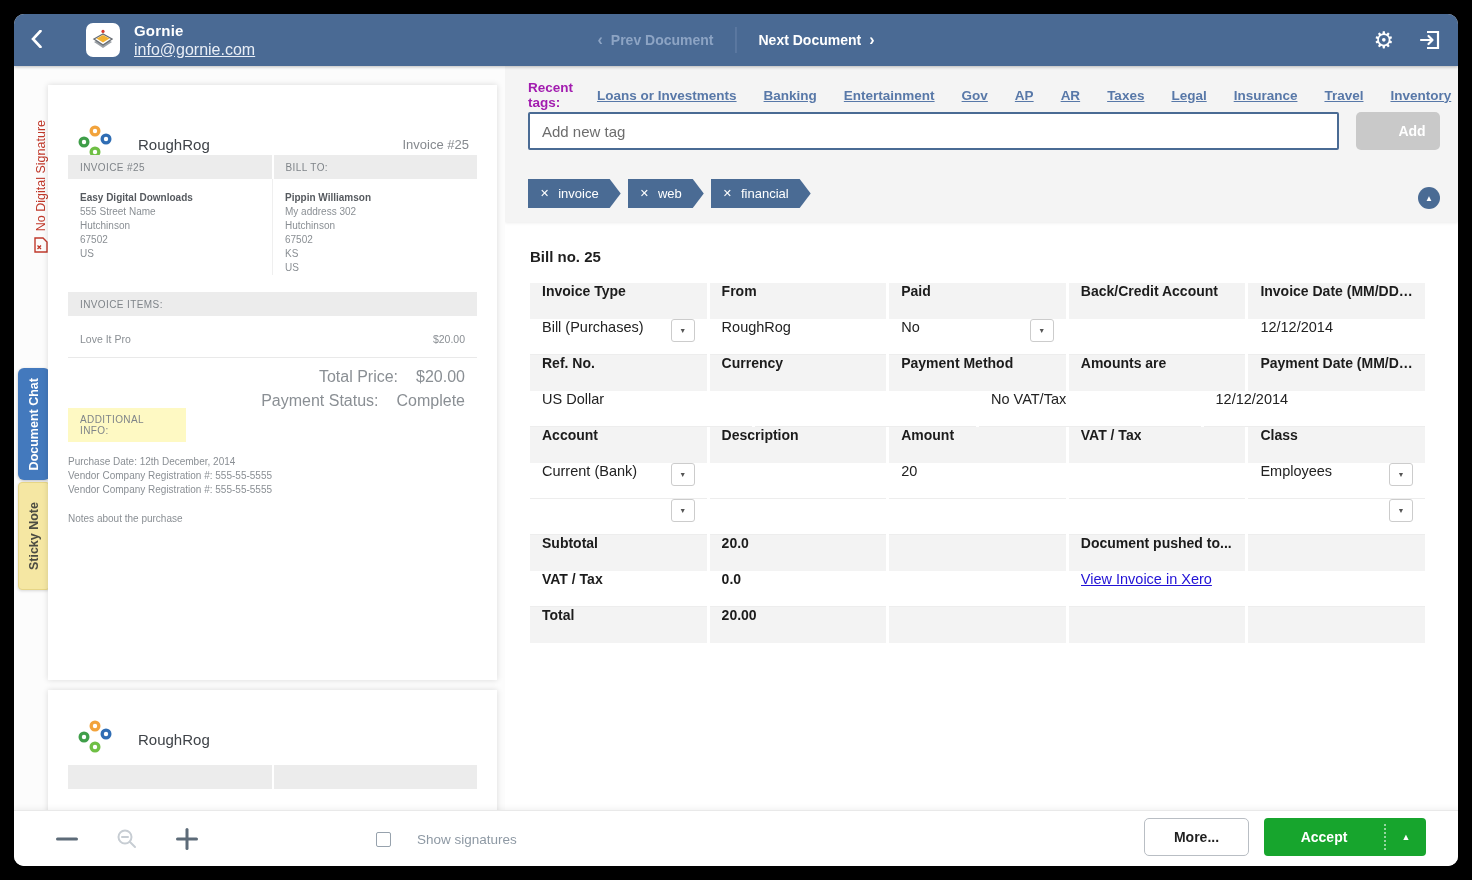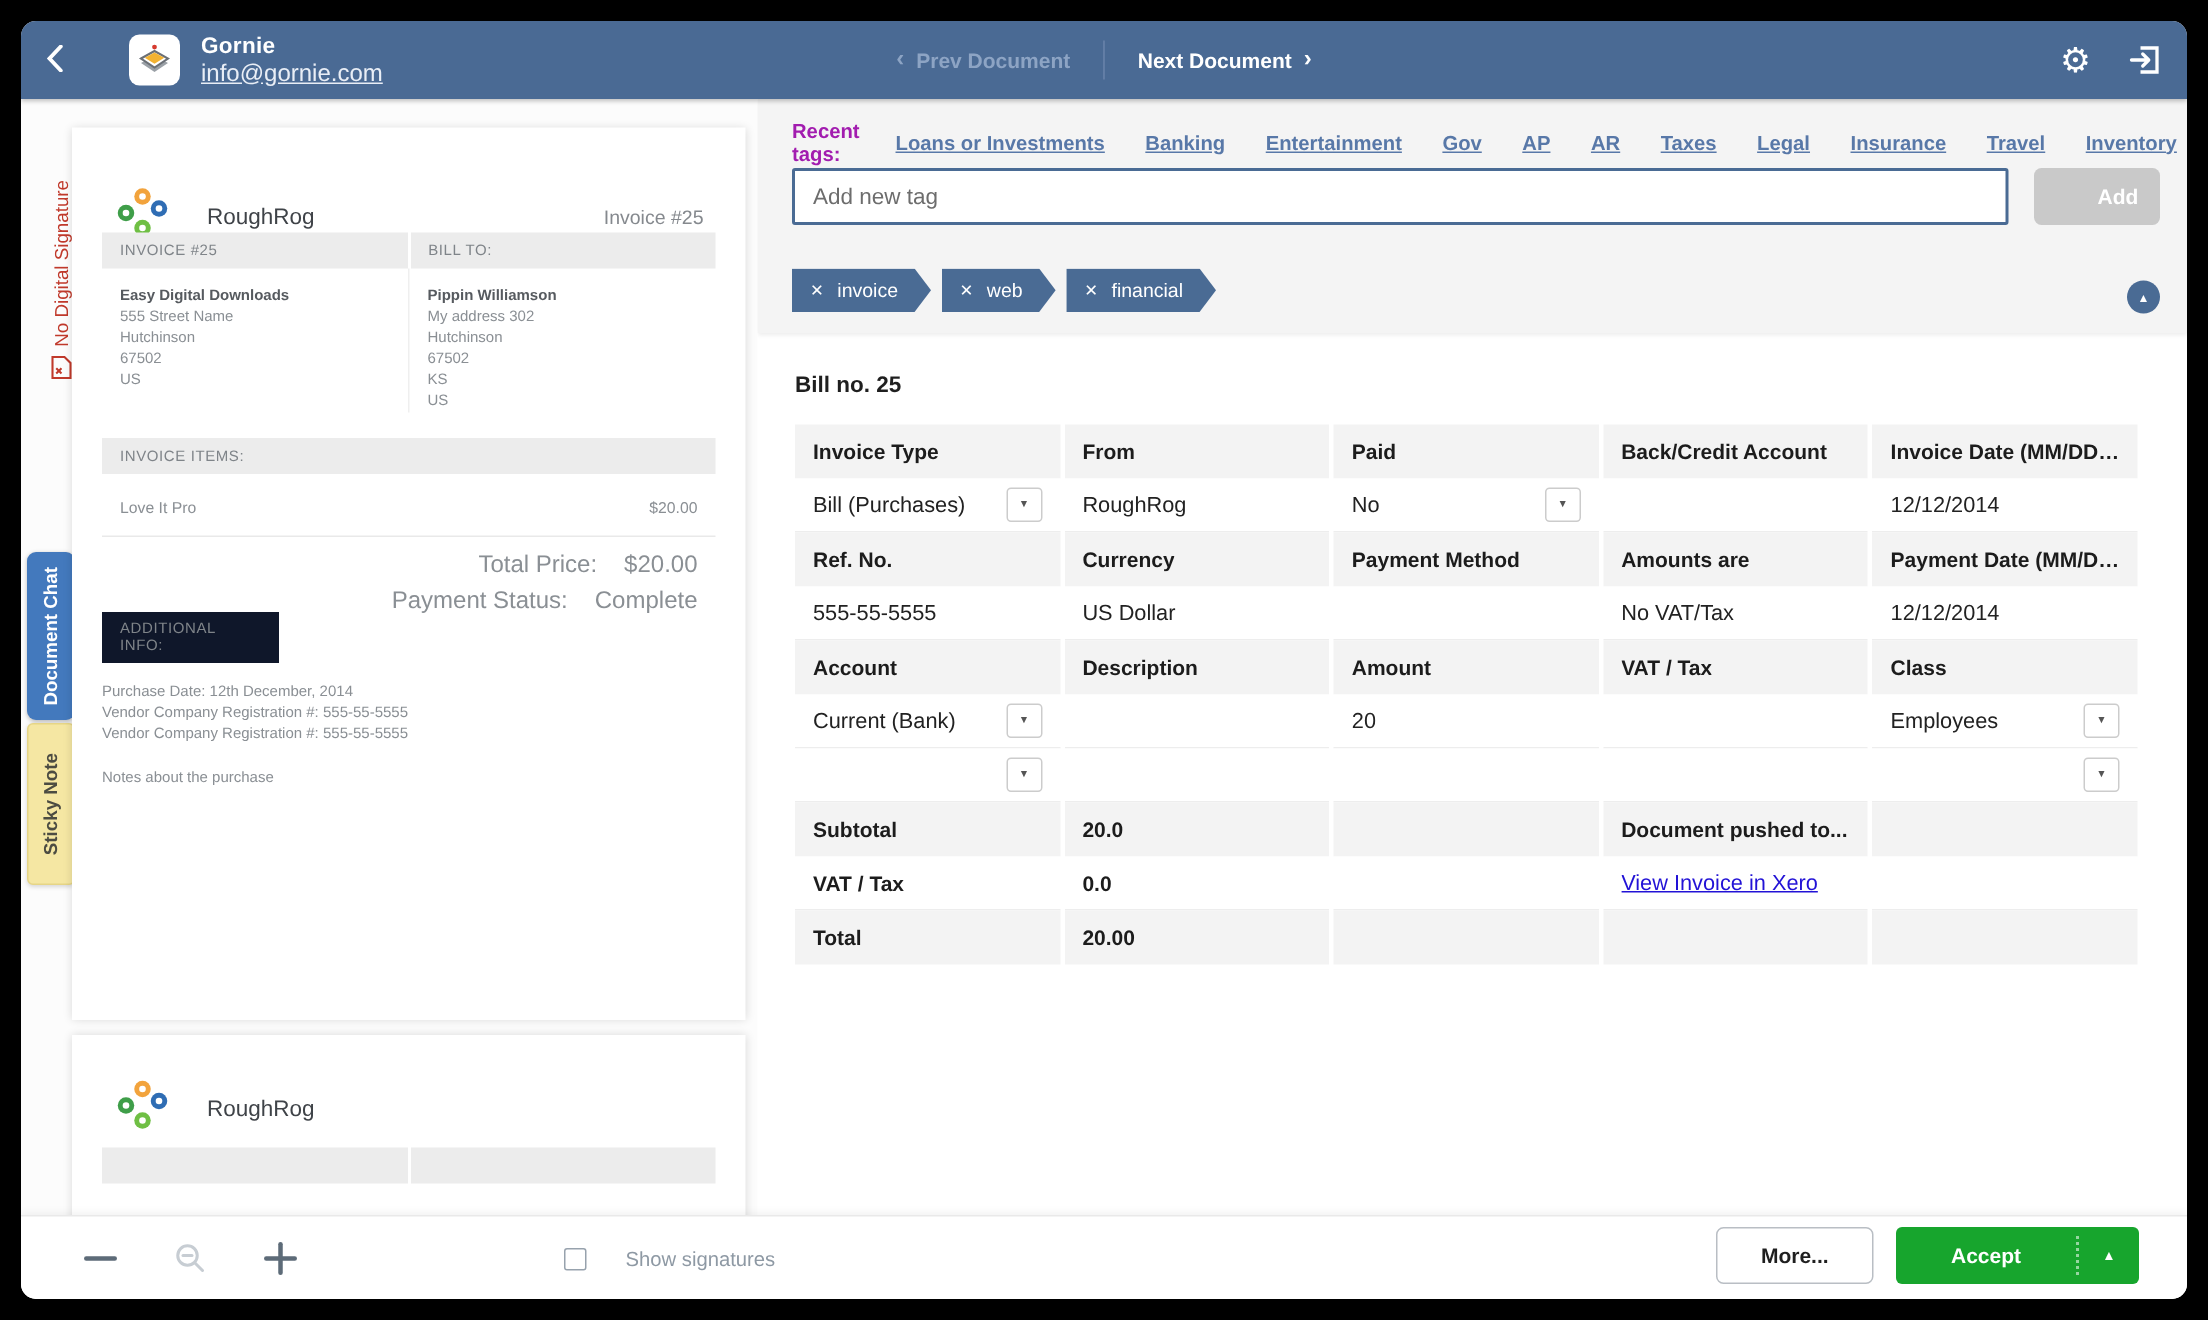--- a/index.html
+++ b/index.html
@@ -40,21 +40,21 @@
   .gray-bar-row { position:absolute; left:20px; right:20px; display:flex; gap:2px; }
   .gray-cell { flex:1; background:#ececec; color:#7f8489; font-size:10px; letter-spacing:.4px; padding:7px 12px; height:24px; }
   .addr-row { position:absolute; left:20px; right:20px; display:flex; }
   .addr-col { flex:1; padding:12px 12px 0 12px; font-size:10px; color:#8a8f94; line-height:14px; }
   .addr-col + .addr-col { border-left:1px solid #efefef; }
   .addr-bold { font-weight:bold; color:#565a5f; }
   .item-row { position:absolute; left:32px; right:32px; display:flex; font-size:10.5px; color:#8a8f94; }
   .item-price { margin-left:auto; }
   .thin-divider { position:absolute; left:20px; right:20px; height:1px; background:#e9e9e9; }
   .totals-line { position:absolute; right:32px; font-size:16px; color:#8a8f94; display:flex; gap:18px; }
-  .addl-bar { position:absolute; left:20px; width:118px; background:#0f172a; color:#7f8489; font-size:10px; letter-spacing:.4px; padding:6px 12px; }
+  .addl-bar { position:absolute; left:20px; width:118px; background:#fef9c3; color:#7f8489; font-size:10px; letter-spacing:.4px; padding:6px 12px; }
   .addl-lines { position:absolute; left:20px; font-size:10px; color:#8a8f94; line-height:14px; }
   .partial-names { position:absolute; left:20px; right:20px; display:flex; }
   .partial-names div { flex:1; padding:12px 12px 0 12px; font-size:10px; font-weight:bold; color:#565a5f; }
 
   
   .right-panel { position:absolute; top:52px; left:491px; right:0; bottom:56px; background:#fff; overflow:hidden; }
   .tags-area { position:relative; height:156px; background:#f4f4f4; box-shadow:0 1px 3px rgba(0,0,0,.08); padding:14px 18px 0 23px; }
   .recent-row { display:flex; align-items:center; gap:24px; flex-wrap:nowrap; }
   .recent-label { font-size:13.5px; font-weight:bold; color:#a21caf; }
   .recent-tag { font-size:13.5px; font-weight:bold; color:#5878a8; text-decoration:underline; cursor:pointer; white-space:nowrap; }
@@ -65,21 +65,21 @@
   .chips-row { position:absolute; left:23px; top:113px; display:flex; gap:7px; }
   .chip { position:relative; height:29px; background:#4a6b94; color:#fff; display:flex; align-items:center; font-size:13px; padding:0 22px 0 12px; cursor:pointer;
           clip-path:polygon(0 0, calc(100% - 11px) 0, 100% 50%, calc(100% - 11px) 100%, 0 100%); }
   .chip-x { margin-right:9px; font-size:11px; }
   .collapse-btn { position:absolute; right:18px; top:121px; width:22px; height:22px; border-radius:50%; background:#4a6b94; border:none; color:#fff; font-size:8px; cursor:pointer; display:flex; align-items:center; justify-content:center; }
 
   .bill-section { padding:26px 0 0 25px; }
   .bill-title { font-size:15px; font-weight:bold; color:#1f1f1f; margin-bottom:18px; }
   .bill-table { width:895px; }
   .trow { display:flex; }
-  .tcell { flex:1; min-width:0; margin-right:3px; padding:0 12px; height:36px; display:flex; align-items:center; white-space:nowrap; overflow:hidden; }
+  .tcell { flex:1; min-width:0; margin-right:3px; padding:0 12px; height:36px; display:flex; white-space:nowrap; overflow:hidden; }
   .tcell:last-child { margin-right:0; }
   .trow.head .tcell, .trow.sum-gray .tcell { background:#f3f3f3; }
   .trow.field .tcell, .trow.sum-white .tcell { background:#fff; border-bottom:1px solid #ededed; }
   .trow.head .cell-text { font-size:14px; font-weight:bold; color:#1c1c1c; text-overflow:ellipsis; overflow:hidden; }
   .cell-text { font-size:14.5px; color:#222; text-overflow:ellipsis; overflow:hidden; }
   .cell-text.bold { font-weight:bold; font-size:14px; color:#1c1c1c; }
   .cell-link { color:#2212d6; text-decoration:underline; cursor:pointer; }
   .dd-btn { margin-left:auto; width:24px; height:23px; background:#fff; border:1px solid #ccc; border-radius:3px; cursor:pointer; display:flex; align-items:center; justify-content:center; flex:none; }
   .dd-caret { font-size:7px; color:#555; }
 
@@ -350,23 +350,20 @@
             </div>
             <div class="tcell">
               <span class="cell-text">Amounts are</span>
             </div>
             <div class="tcell">
               <span class="cell-text">Payment Date (MM/DD...</span>
             </div>
           </div>
           <div class="trow field">
             <div class="tcell">
-              <span class="cell-text">555-55-5555</span>
-            </div>
-            <div class="tcell">
               <span class="cell-text">US Dollar</span>
             </div>
             <div class="tcell">
               <span class="cell-text"></span>
             </div>
             <div class="tcell">
               <span class="cell-text">No VAT/Tax</span>
             </div>
             <div class="tcell">
               <span class="cell-text">12/12/2014</span>

